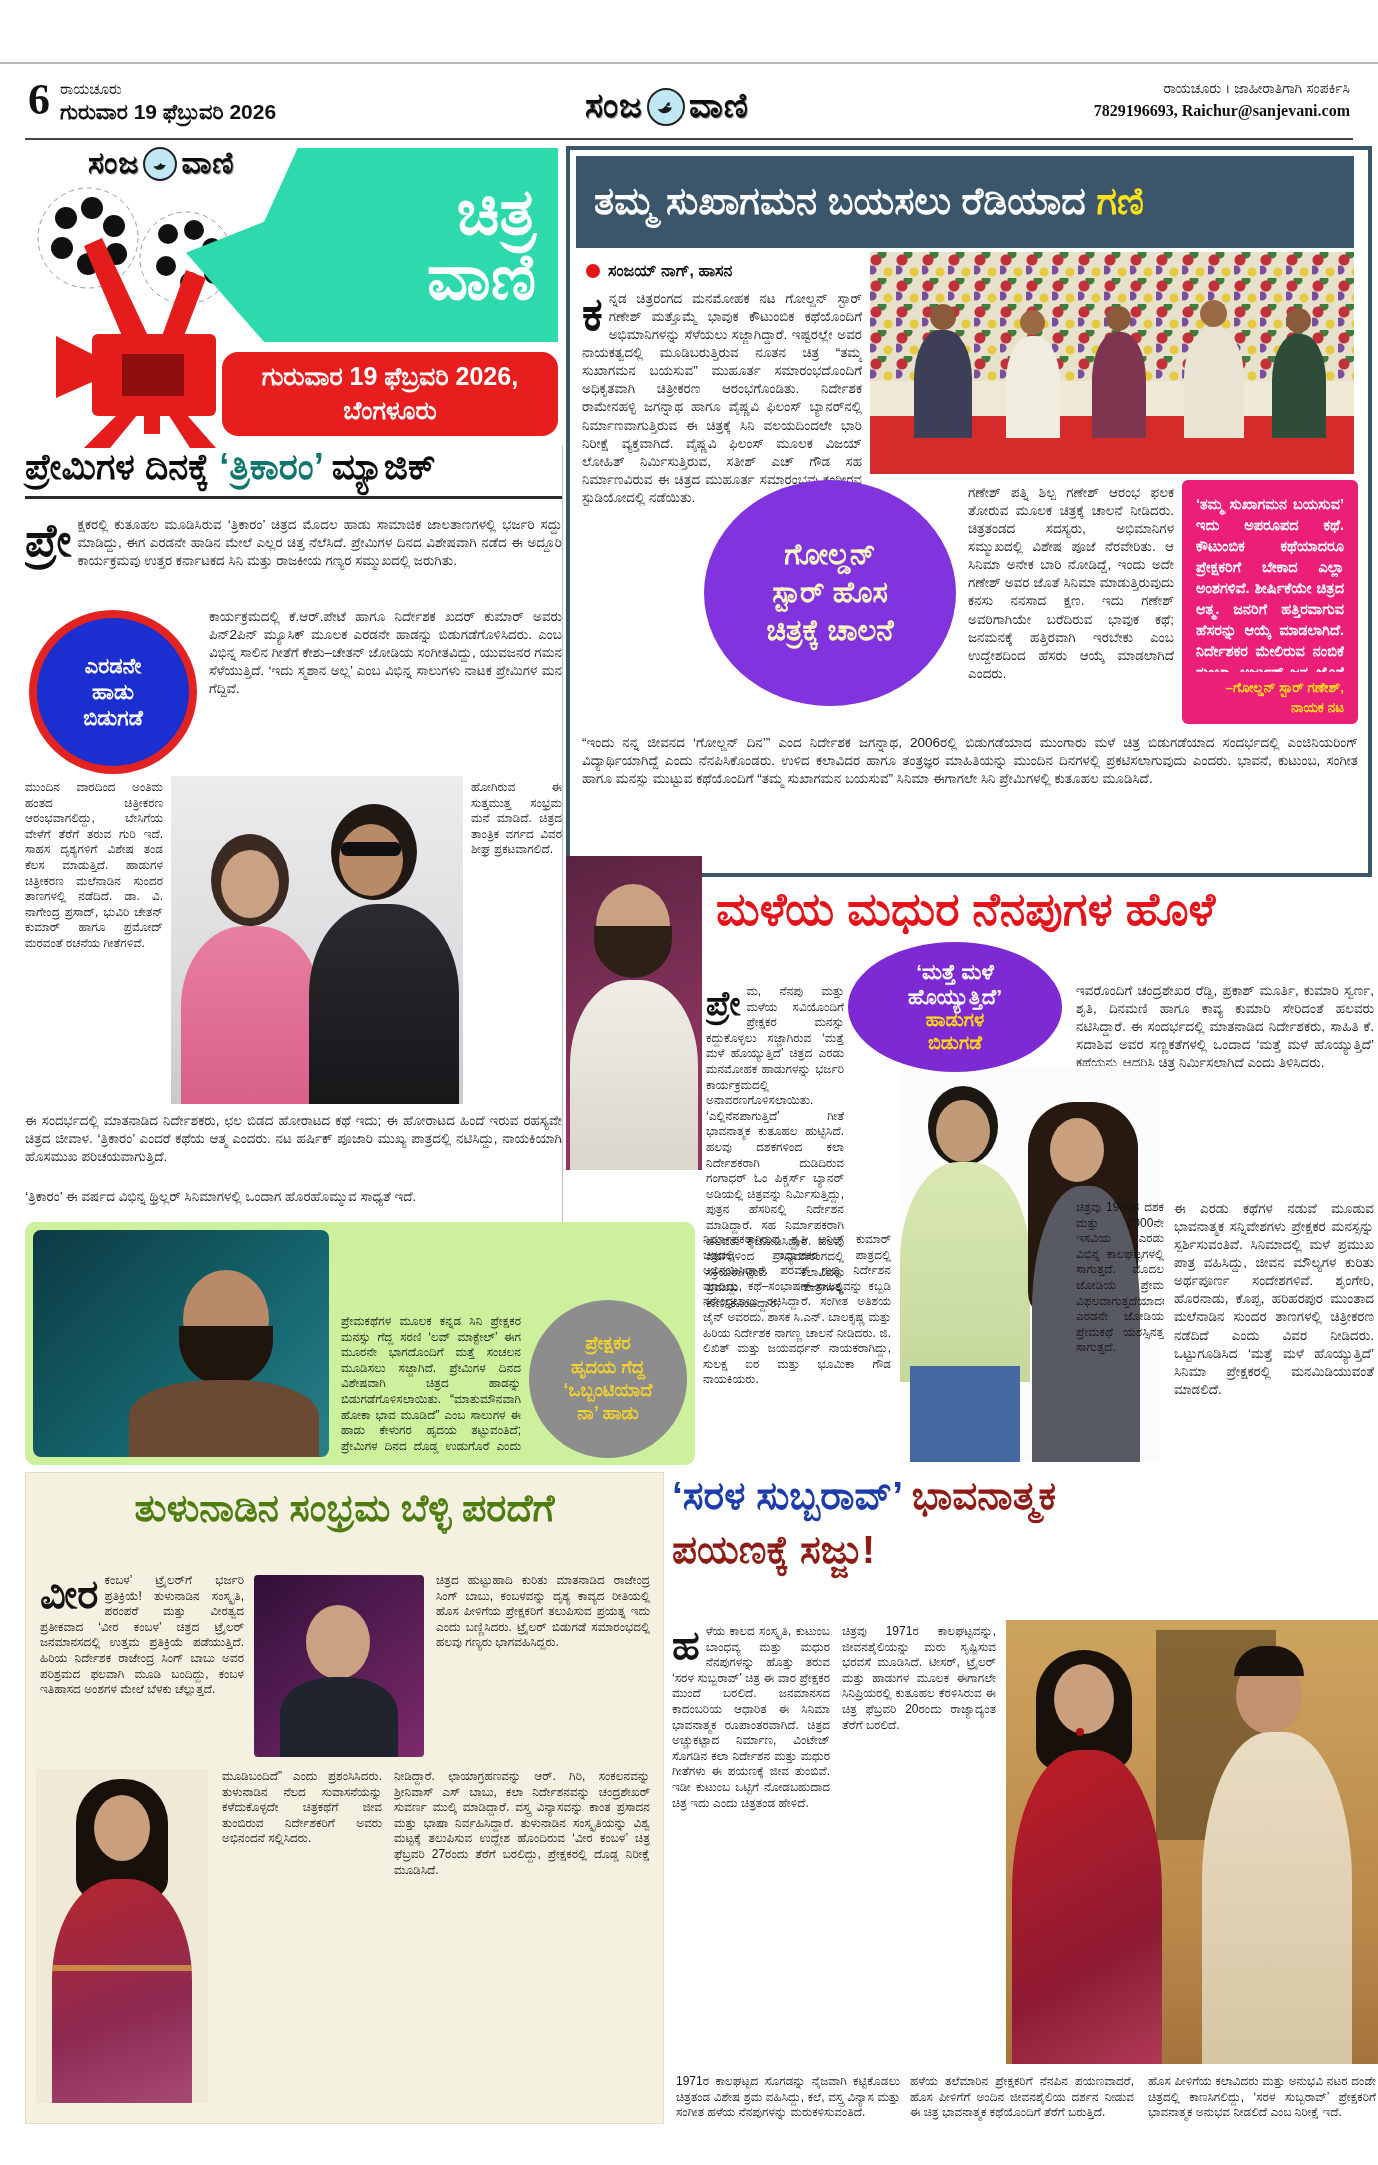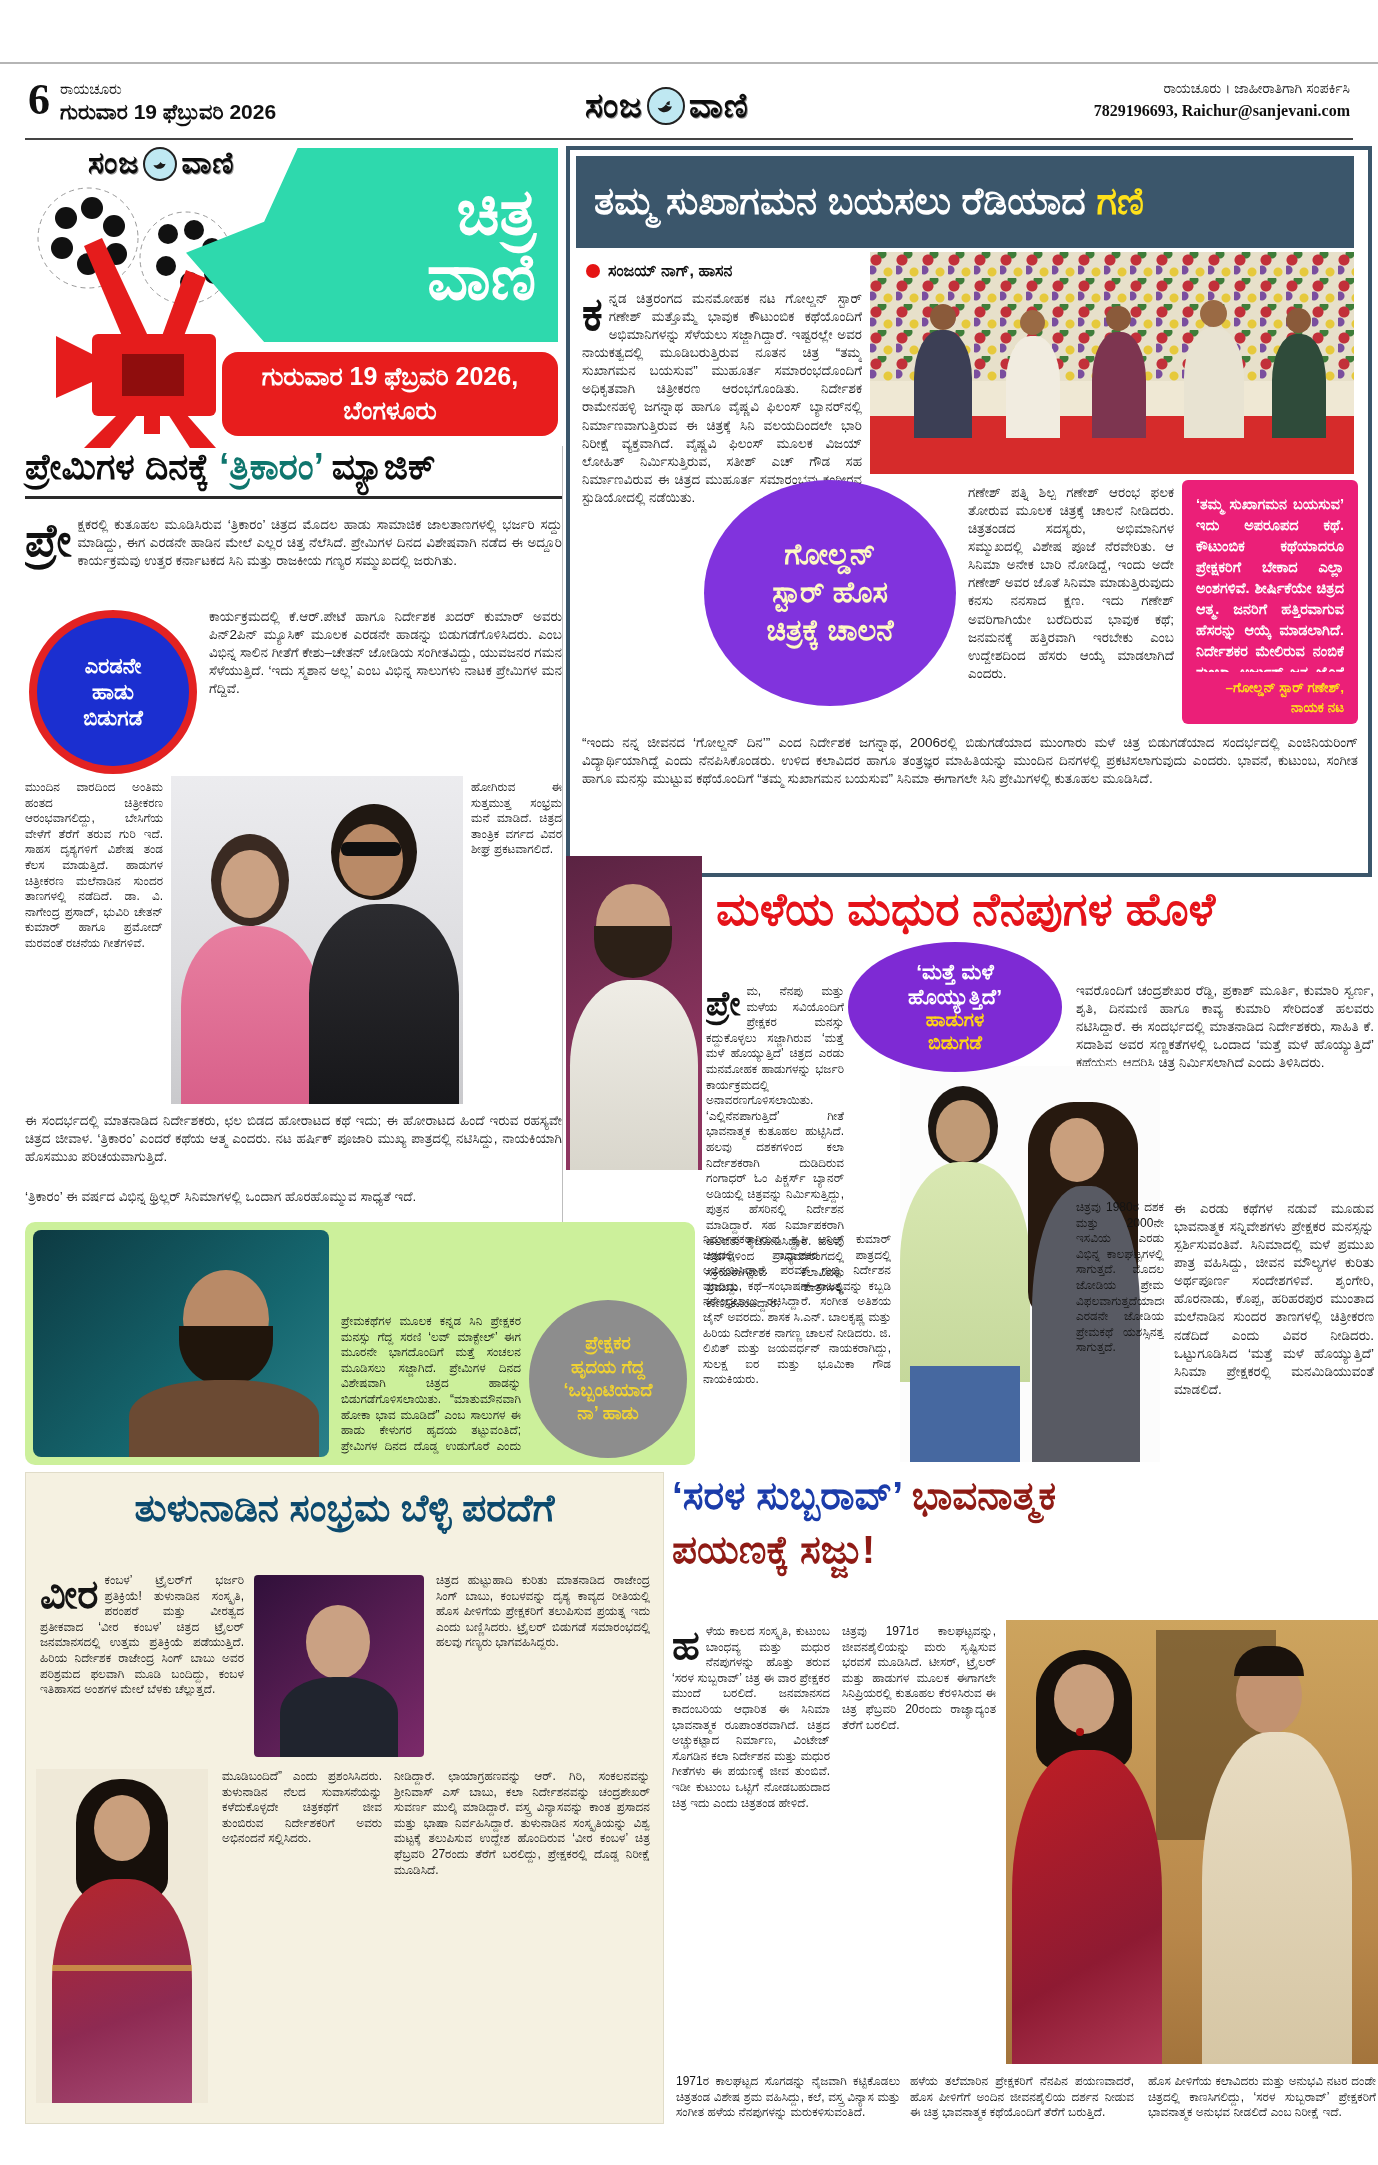--- a/index.html
+++ b/index.html
@@ -18,21 +18,21 @@
   .head-circ{position:absolute;border-radius:50%;}
   .torso{position:absolute;border-radius:45% 45% 0 0;}
 
   
   .ph-left{display:flex;gap:10px;align-items:flex-start;}
   .pagenum{font-family:"Liberation Serif",serif;font-size:44px;line-height:.9;font-weight:bold;}
   .ed{font-size:15px;}
   .hdate{font-size:21px;font-weight:bold;margin-top:2px;}
   .contact{font-size:14px;text-align:right;line-height:1.5;}
   .contact b{font-family:"Liberation Serif",serif;font-size:16px;}
-  .logo-wrap{display:flex;align-items:center;gap:4px;font-weight:800;letter-spacing:1px;}
+  .logo-wrap{display:flex;align-items:flex-end;gap:4px;font-weight:800;letter-spacing:1px;}
   .logo-txt{font-size:34px;color:#0c0c0c;text-shadow:1px 1px 0 #999;}
   .bird-circle{width:34px;height:34px;border-radius:50%;background:#bfe8f2;border:2px solid #222;
                display:flex;align-items:center;justify-content:center;}
 
   
   .teal-banner{background:#2ed9ad;clip-path:polygon(30% 0,100% 0,100% 100%,21% 100%,0 54%,21% 38%);
                display:flex;flex-direction:column;justify-content:center;align-items:flex-end;padding-right:22px;box-sizing:border-box;}
   .teal-banner .t1{font-size:64px;font-weight:800;color:#fff;line-height:1.02;}
   .datebox{background:#e81d1d;border-radius:16px;color:#fff;font-weight:bold;font-size:25px;
            display:flex;flex-direction:column;align-items:center;justify-content:center;text-align:center;line-height:1.35;}
@@ -59,21 +59,21 @@
   .badge-ellipse{background:#7e2ad4;color:#fff;font-size:21px;line-height:1.2;border-radius:50%;}
   .badge-ellipse .yl{color:#ffd416;font-size:19px;}
 
   
   .greenbox{background:#ccf09b;border-radius:10px;}
   .a4-head{font-size:27px;font-weight:800;color:#177d36;line-height:1.25;}
   .badge-gray{background:#8d8d8d;color:#f0d232;font-size:18px;line-height:1.3;}
 
   
   .creambox{background:#f5f1e1;border:1px solid #e0dcc8;}
-  .a5-head{font-size:38px;font-weight:800;color:#0c4a6e;text-align:center;}
+  .a5-head{font-size:38px;font-weight:800;color:#4d7c0f;text-align:center;}
   .dc-script{float:left;font-weight:bold;font-size:40px;line-height:.95;padding:2px 6px 0 0;}
 
   
   .a6-h1{font-size:39px;font-weight:800;}
   .a6-blue{color:#1b3caa;}
   .a6-maroon{color:#8f1b15;}
 </style>
 </head>
 <body>
 

